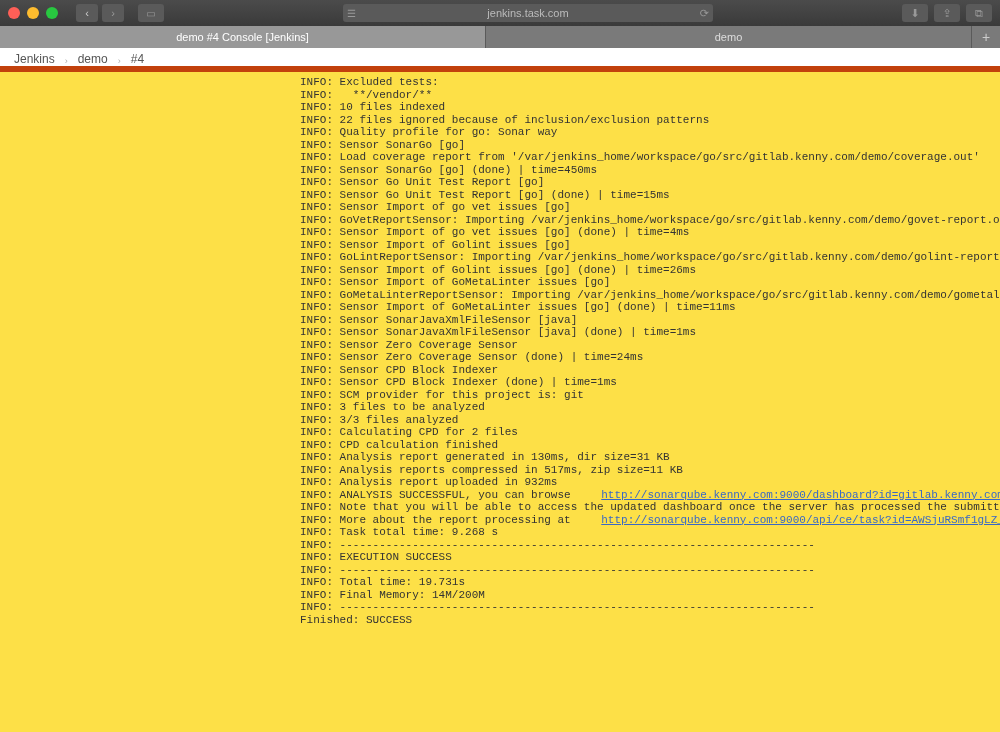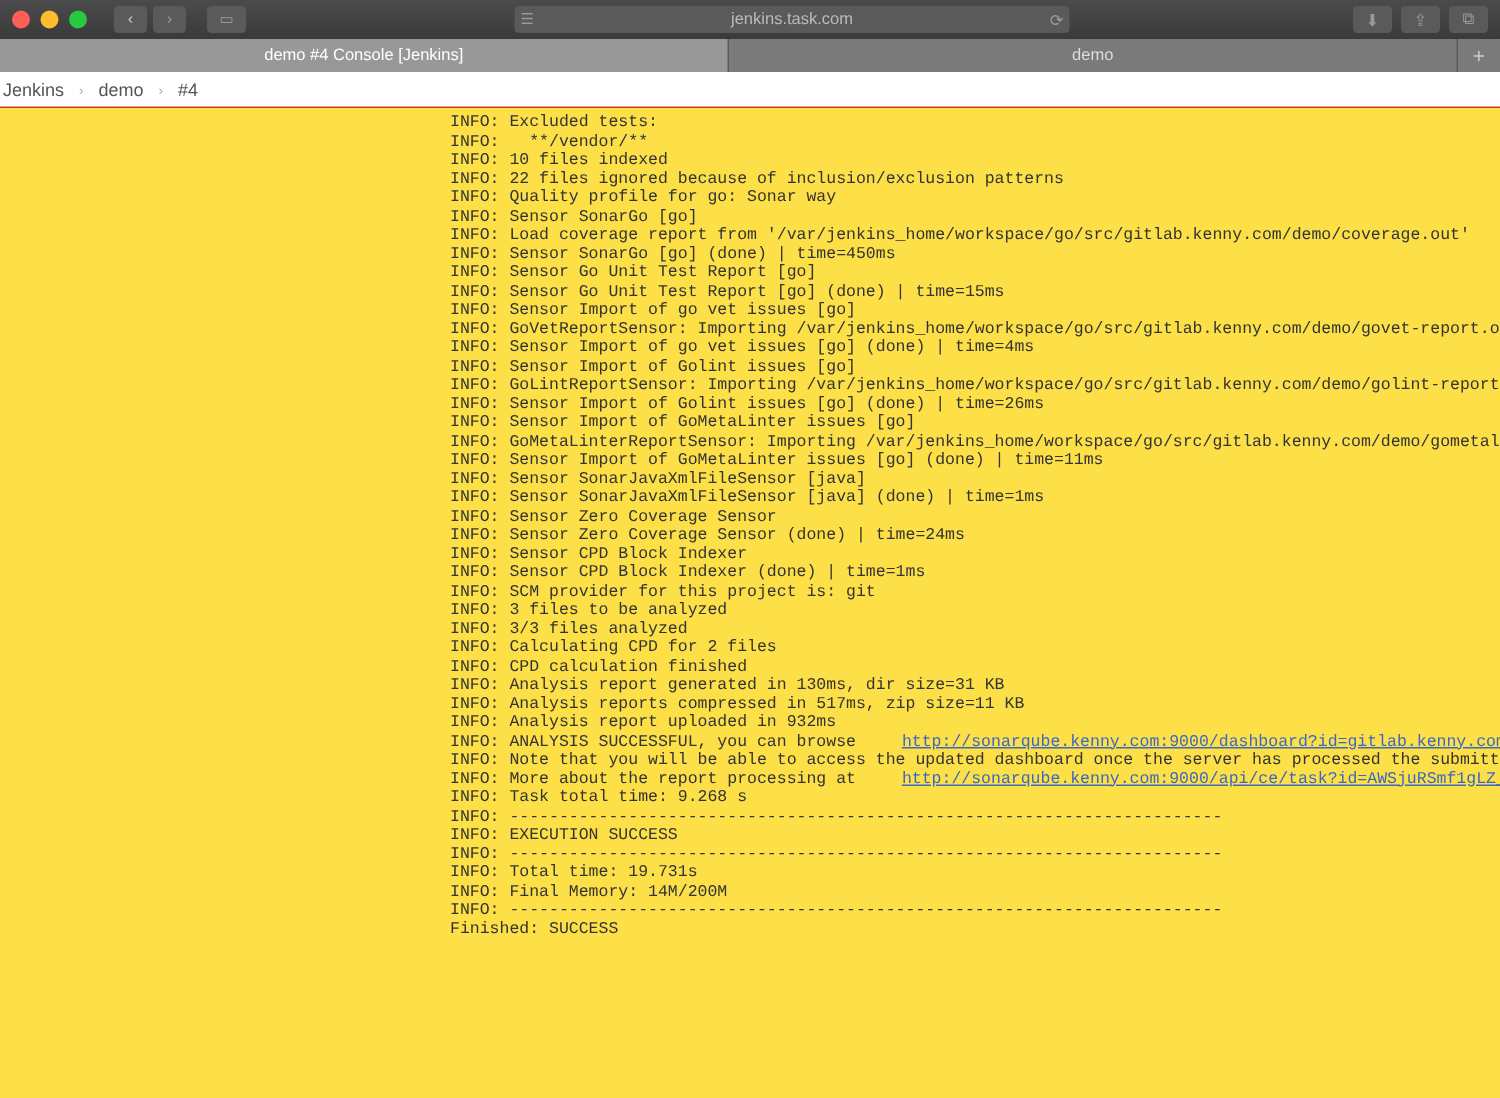--- a/index.html
+++ b/index.html
@@ -110,24 +110,24 @@
       align-items: center;
       justify-content: center;
       color: #ccc;
       font-size: 14px;
     }
 
     
     .breadcrumbs {
       height: 24px;
       background: #fff;
-      border-bottom: 1px solid #c2410c;
-      display: flex;
-      align-items: center;
-      padding: 0 2px;
+      border-bottom: 6px solid #c2410c;
+      display: flex;
+      align-items: flex-end;
+      padding: 0 14px;
       gap: 10px;
       font-size: 12px;
       color: #555;
     }
     .breadcrumb-item { color: #555; }
     .breadcrumb-sep { color: #aaa; font-size: 9px; }
 
     
     .console-wrap {
       height: calc(732px - 26px - 22px - 24px);

